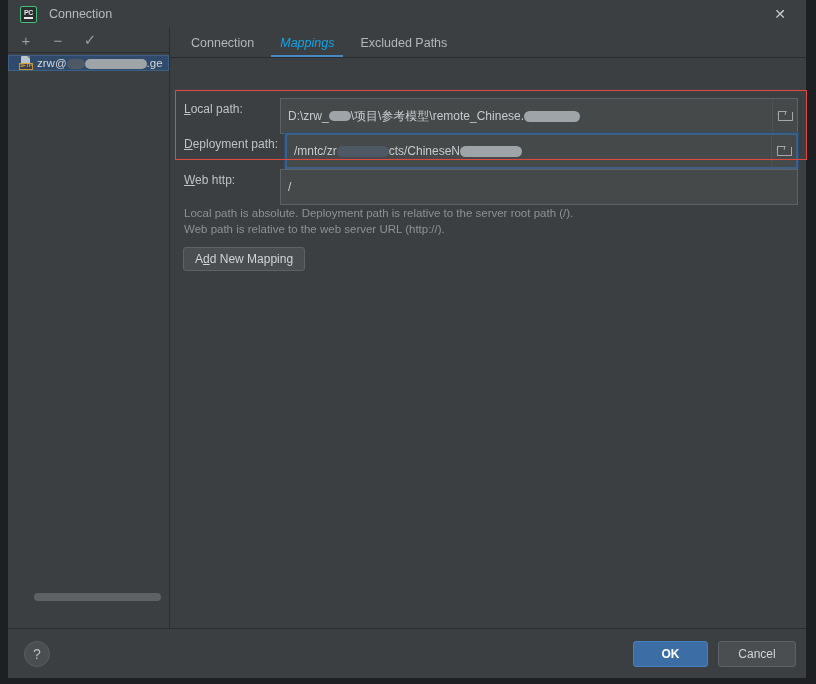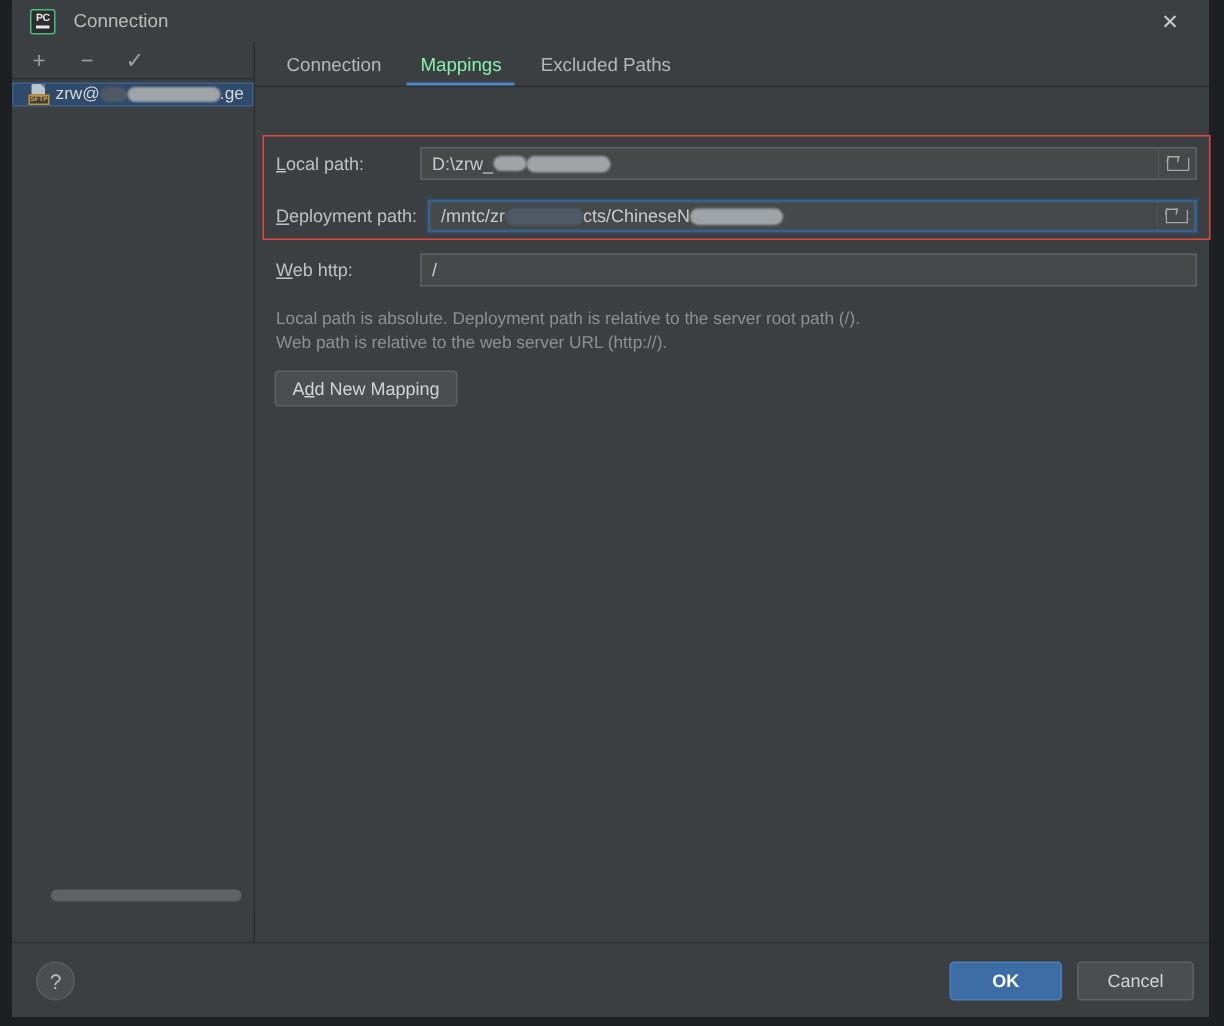--- a/index.html
+++ b/index.html
@@ -119,21 +119,21 @@
 
   .tabs {
     position:relative; height:30px; padding-left:8px;
     display:flex; align-items:flex-end; gap:0;
     border-bottom:1px solid #2b2d30;
   }
   .tab {
     position:relative; padding:0 13px 7px 13px;
     font-size:12.5px; color:#b4b7ba; cursor:pointer;margin-top:43px;
   }
-  .tab.active { color:#86efac; }
+  .tab.active { color:#0ea5e9;font-style:italic; }
   .tab.active::after {
     content:""; position:absolute; left:4px; right:4px; bottom:0; height:2.5px;
     background:#4a88c7;
   }
 
   
   .red-box {
     position:absolute; left:5px; top:32px; width:632px; height:70px;
     border:1.4px solid #e04a3f; pointer-events:none; z-index:5;
   }
@@ -143,21 +143,21 @@
   }
   .row {
     position:absolute; display:flex; align-items:center; height:22px;
   }
   .row-label {
     font-size:12px; color:#bfc1c4; white-space:nowrap;
   }
   .row-label u { text-decoration:underline; }
 
   .field {
-    position:relative; height:22px;
+    position:relative; height:36px;
     background:#45494a; border:1px solid #5e6264;
     display:flex; align-items:center;
     font-size:12px; color:#c8cbcd;
     padding-left:7px; overflow:hidden;
   }
   .field.focused {
     border:2px solid #3d6185;
     background:#45494a;
     outline:1px solid #2f4a6b;
     text-align:center;
@@ -268,20 +268,21 @@
     <div class="form">
 
       <div class="red-box"></div>
 
       <div class="row" style="left:14px; top:40px;">
         <div class="row-label"><u>L</u><span>ocal path:</span></div>
       </div>
       <div class="field" style="position:absolute; left:110px; top:40px; width:518px;">
         <span>D:\zrw_</span>
           <span class="redact redact-light" style="width:22px;height:10px;"></span>
+          <span>\项目\参考模型\remote_Chinese.</span>
           <span class="redact redact-light" style="width:56px;height:11px;"></span>
         <div class="browse-btn">
           <span class="folder-glyph"></span>
         </div>
       </div>
 
       <div class="row" style="left:14px; top:75px;">
         <div class="row-label"><u>D</u><span>eployment path:</span></div>
       </div>
       <div class="field focused" style="position:absolute; left:115px; top:75px; width:513px;">

